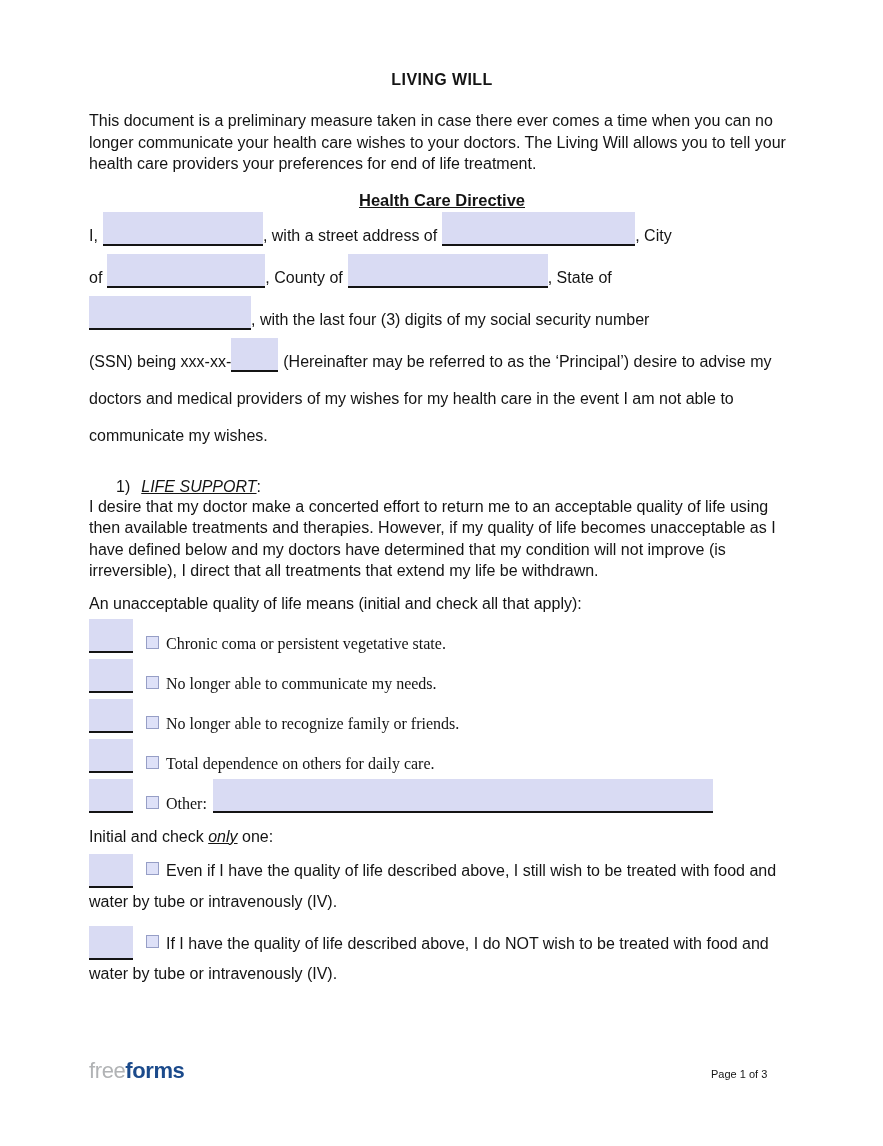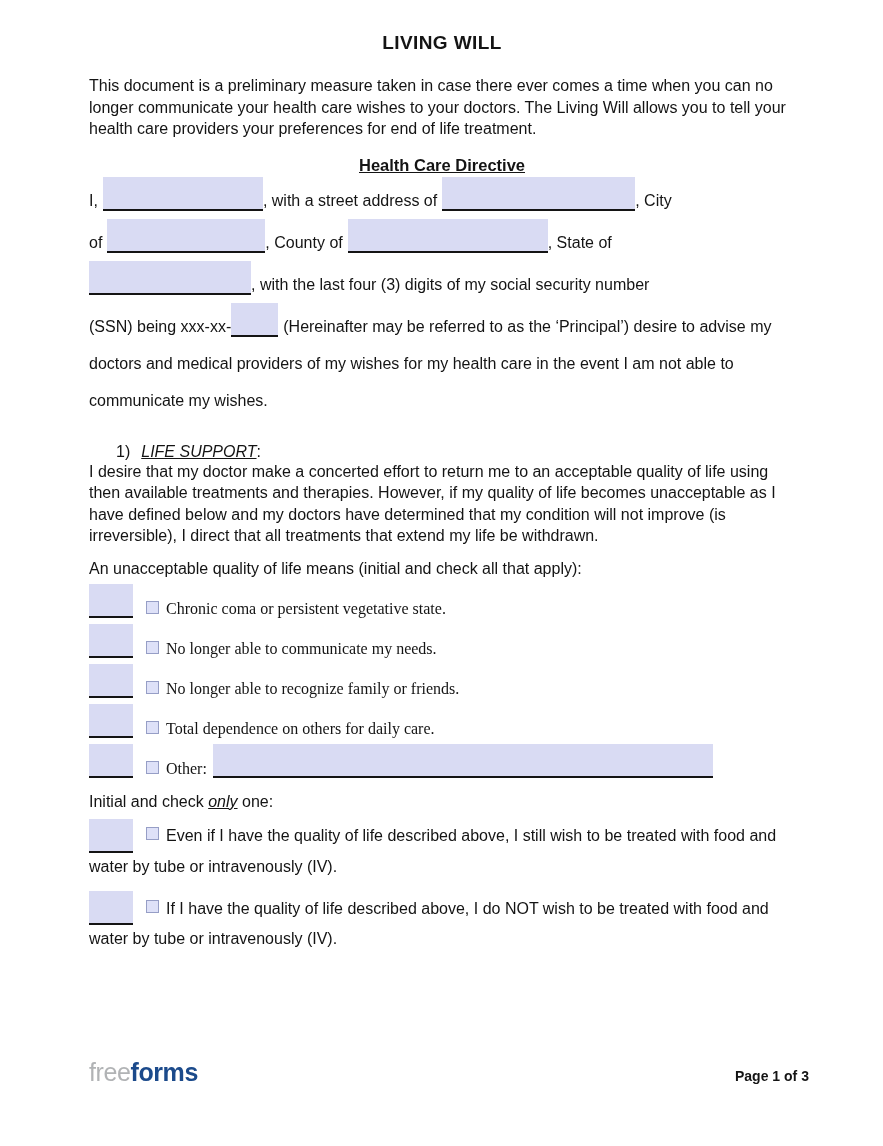--- a/index.html
+++ b/index.html
@@ -9,23 +9,23 @@
     background:#ffffff;
     font-family:"Liberation Sans", sans-serif;
     font-size:16px;
     color:#141414;
     overflow:hidden;
     margin:0 auto;
   }
   .content { padding:0 88px 0 89px; }
 
   .doc-title {
-    margin:0; padding-top:32px;
+    margin:0; padding-top:71px;
     text-align:center;
-    font-size:19px; font-weight:700; letter-spacing:0.4px;
+    font-size:16px; font-weight:700; letter-spacing:0.4px;
   }
 
   .intro { margin-top:21px; line-height:21.5px; }
   .line { display:block; }
 
   
   .field {
     display:inline-block;
     background:#d9dbf3;
     height:32px;
@@ -76,25 +76,25 @@
   .emph { font-style:italic; text-decoration:underline; }
 
   .excl { margin-top:8px; }
   .excl + .excl { margin-top:14px; }
   .excl-line1 { display:flex; align-items:center; }
   .excl-text { line-height:19px; white-space:nowrap; }
   .excl-line2 { line-height:21.5px; margin-top:3px; }
 
   .footer-logo {
     position:absolute; left:89px; top:1058px;
-    font-size:25px; letter-spacing:-0.4px;
+    font-size:22px; letter-spacing:-0.4px;
   }
   .logo-free { color:#b1b3b5; font-weight:400; }
   .logo-forms { color:#1b4a8b; font-weight:700; }
-  .page-num { position:absolute; left:735px; top:1068px; font-size:14px;font-weight:bold; }
+  .page-num { position:absolute; left:711px; top:1068px; font-size:11px; }
 </style>
 </head>
 <body>
 
 <div class="page">
   <div class="content">
 
     <h1 class="doc-title">LIVING WILL</h1>
 
     <div class="intro">

